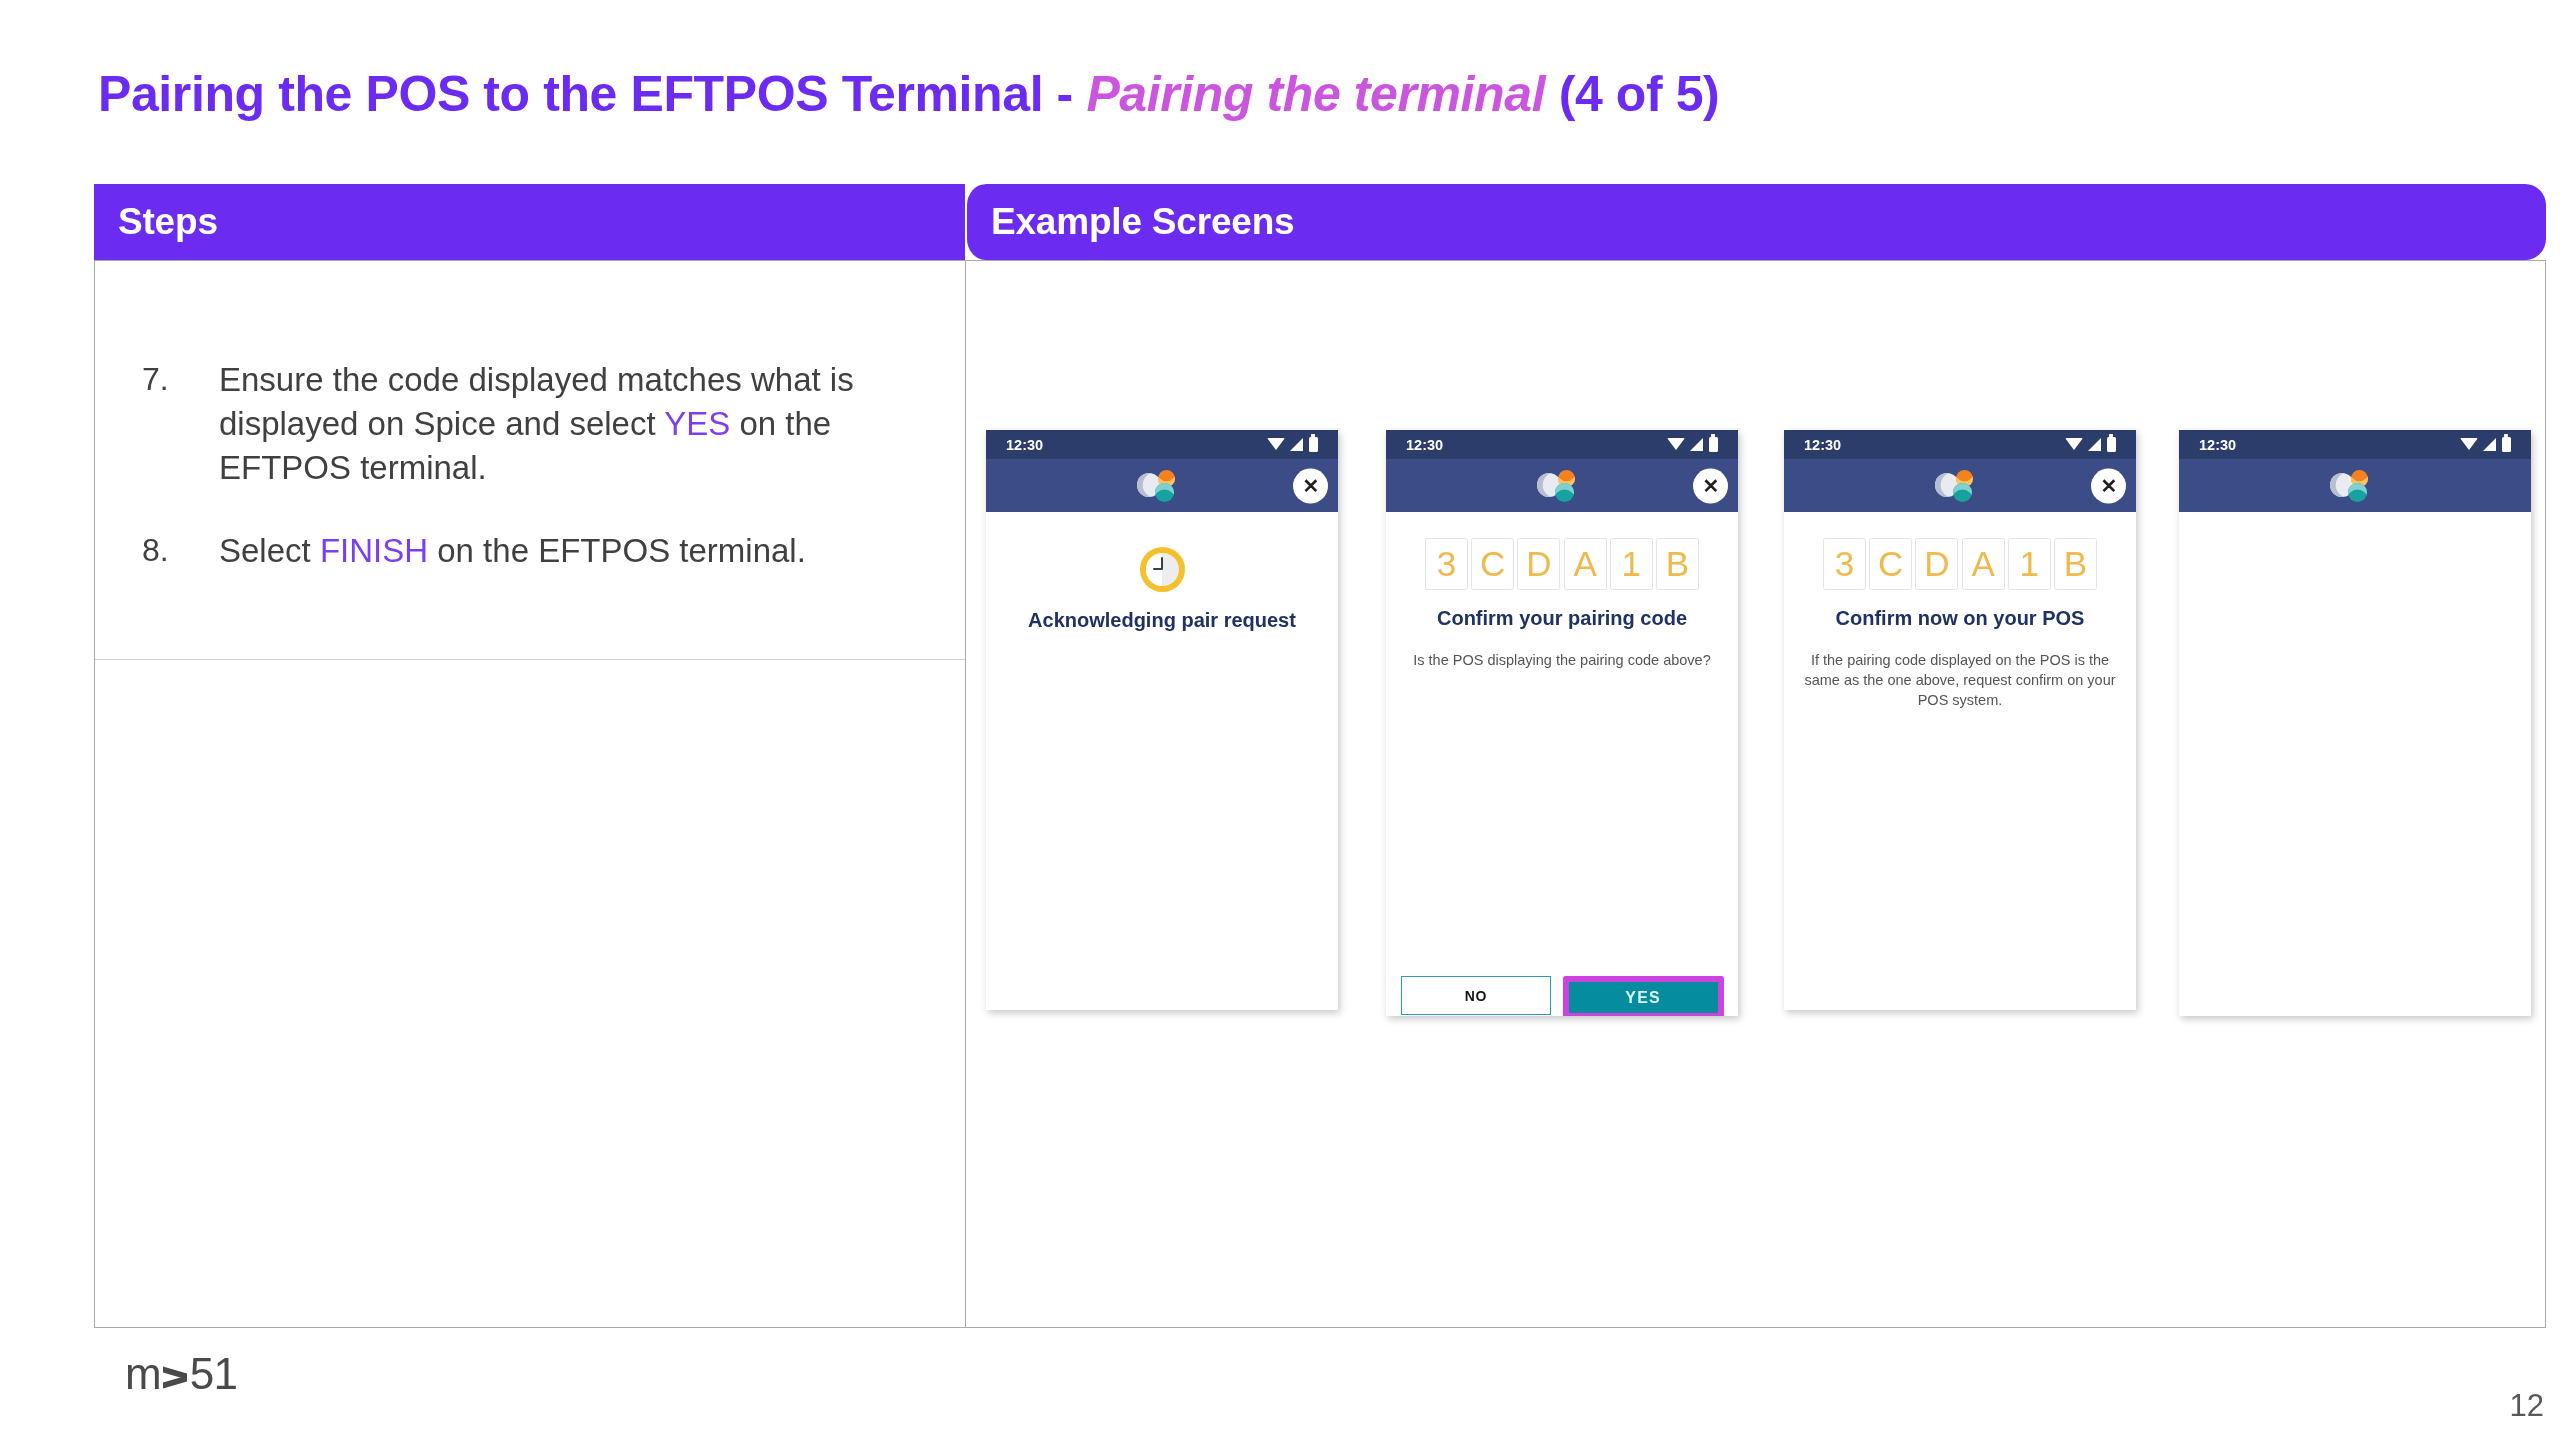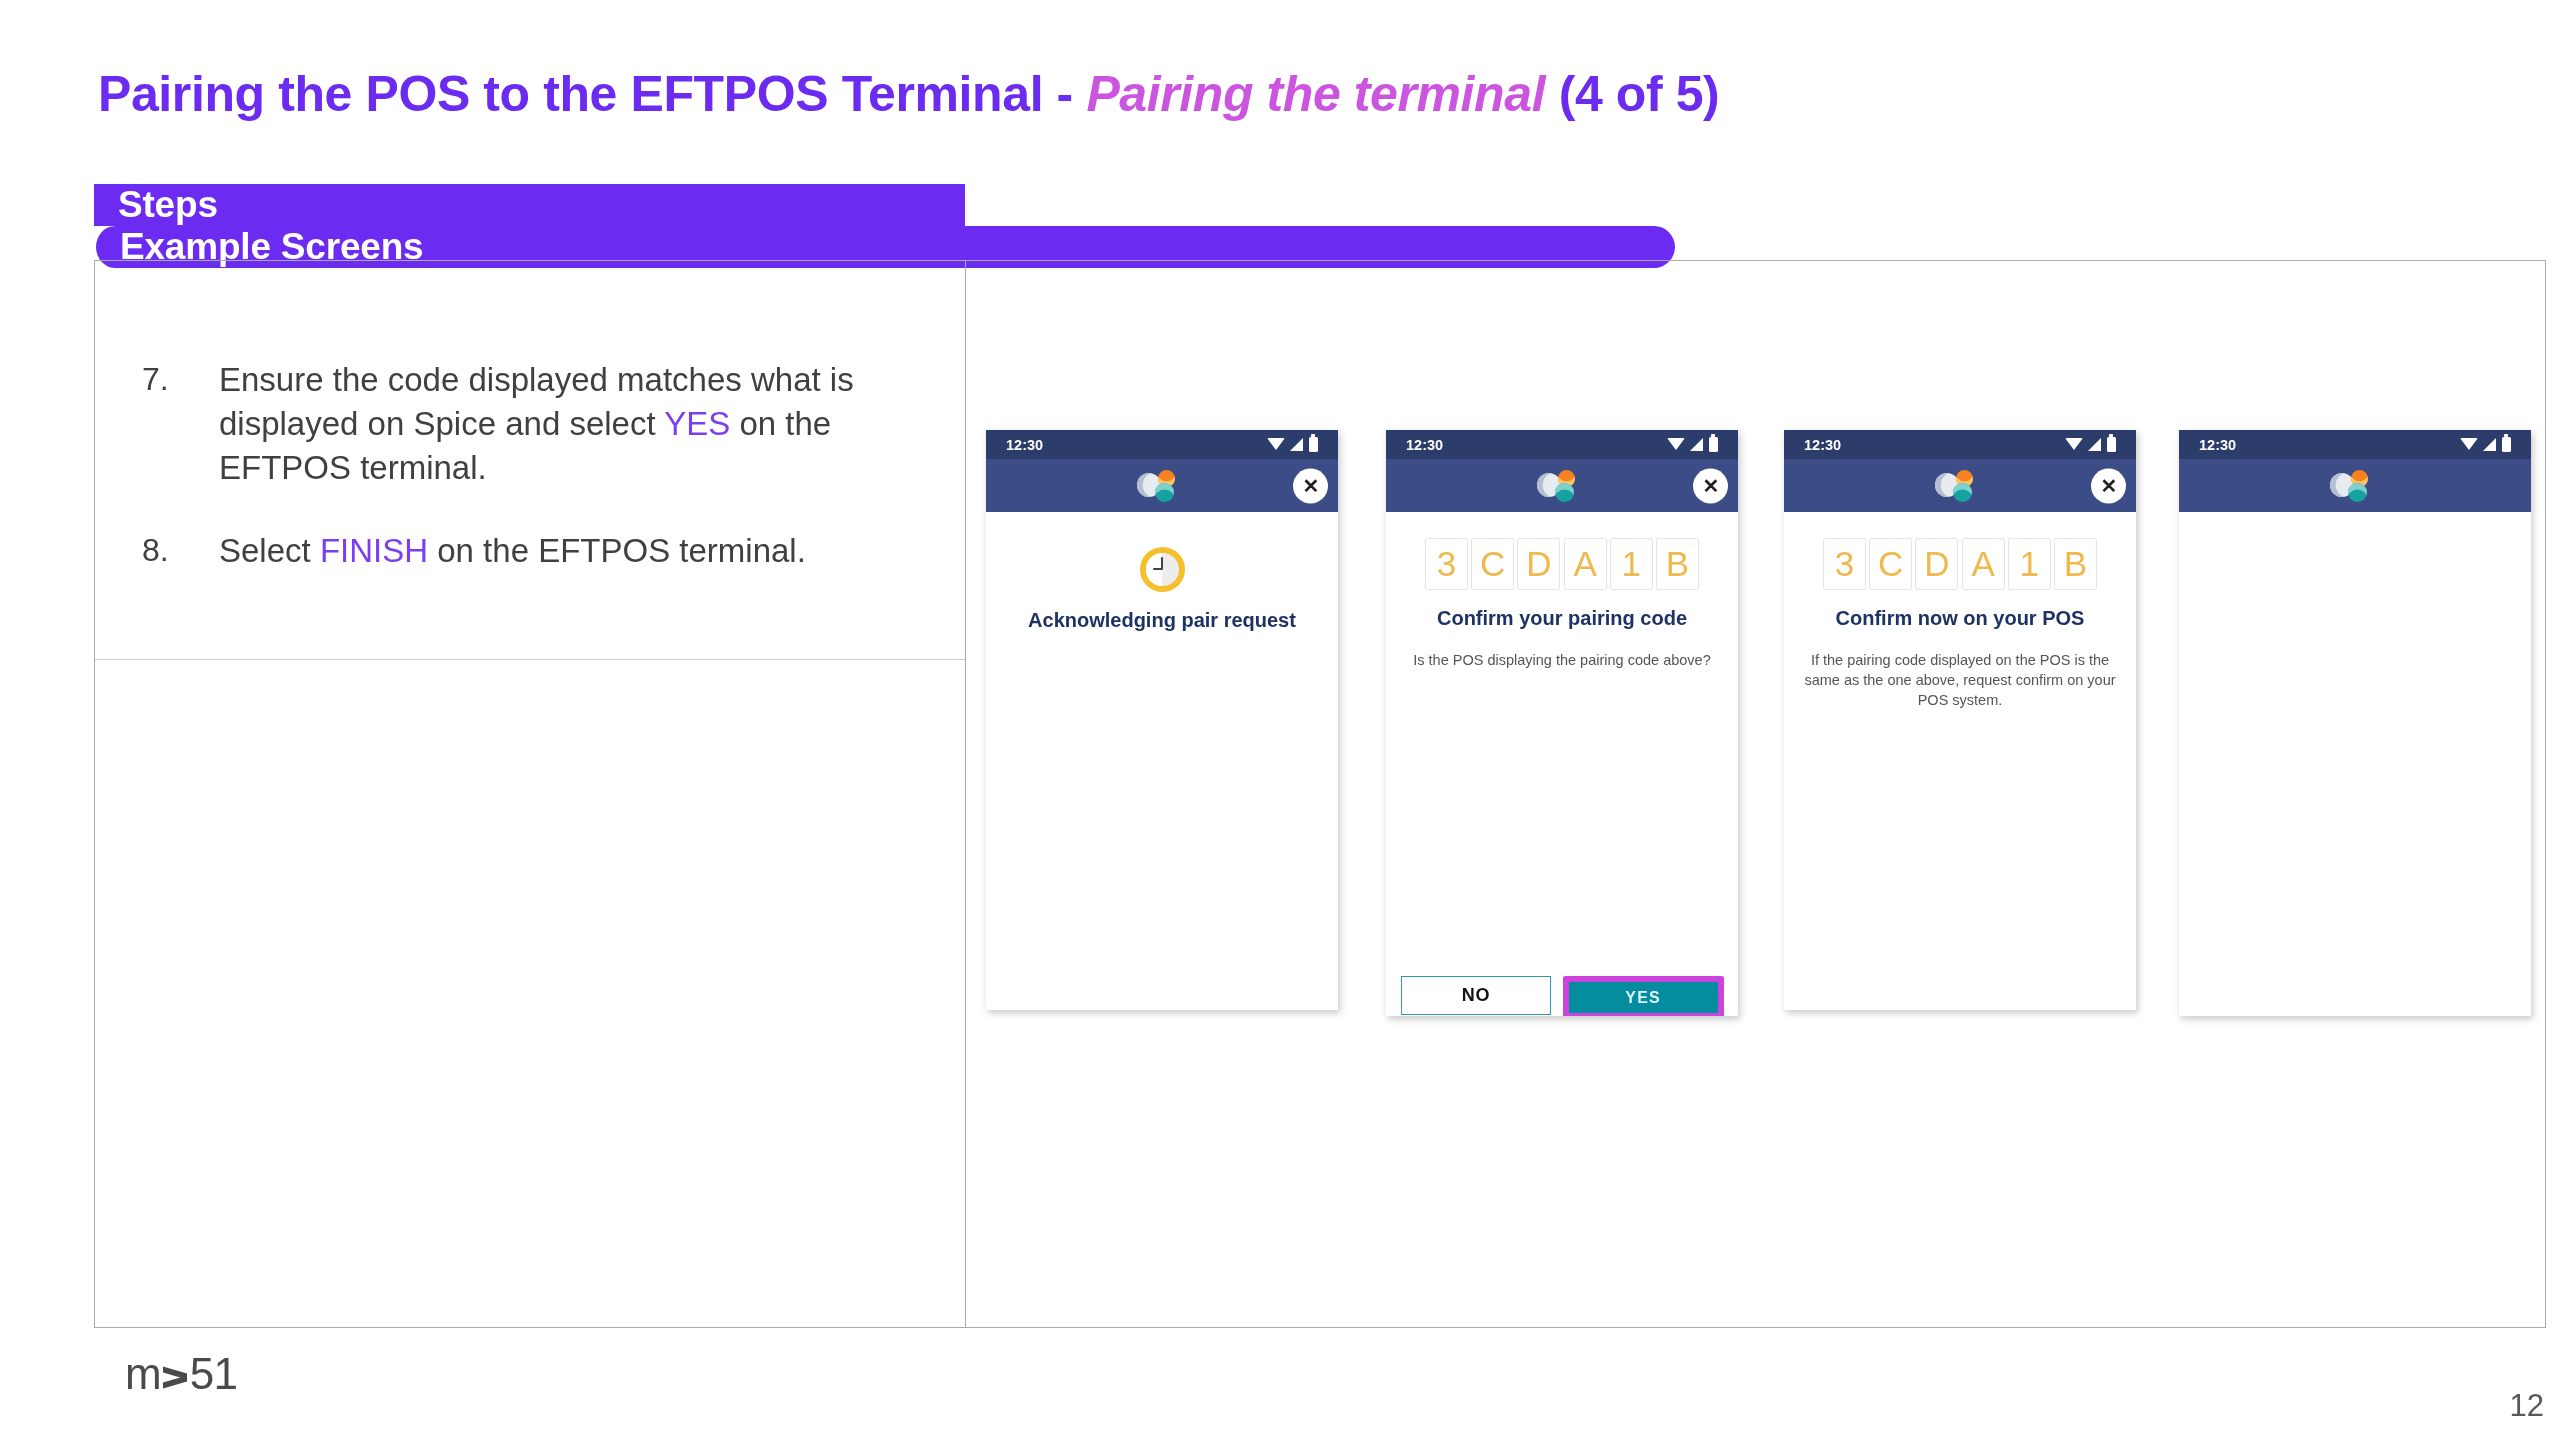--- a/index.html
+++ b/index.html
@@ -38,21 +38,20 @@
     position: absolute;
     left: 94px;
     top: 184px;
     width: 2452px;
     height: 1144px;
     box-sizing: border-box;
   }
   .table-header-row {
     display: flex;
     height: 76px;
-    flex-direction: column;
   }
   .th {
     background: #6B2BF0;
     display: flex;
     align-items: center;
     box-sizing: border-box;
   }
   .th-label {
     color: #ffffff;
     font-size: 37px;
@@ -330,21 +329,21 @@
     bottom: 22.6px;
     display: flex;
     gap: 11.3px;
   }
   .btn-secondary {
     flex: 1;
     height: 39px;
     border: 0.8px solid #2E9CA8;
     background: #ffffff;
     color: #141414;
-    font-size: 18px;
+    font-size: 14px;
     font-weight: bold;
     letter-spacing: 0.8px;
     display: flex;
     align-items: center;
     justify-content: center;
     box-sizing: border-box;
   }
   .btn-primary-wrap {
     flex: 1;
     border: 6.5px solid #CC44DD;

